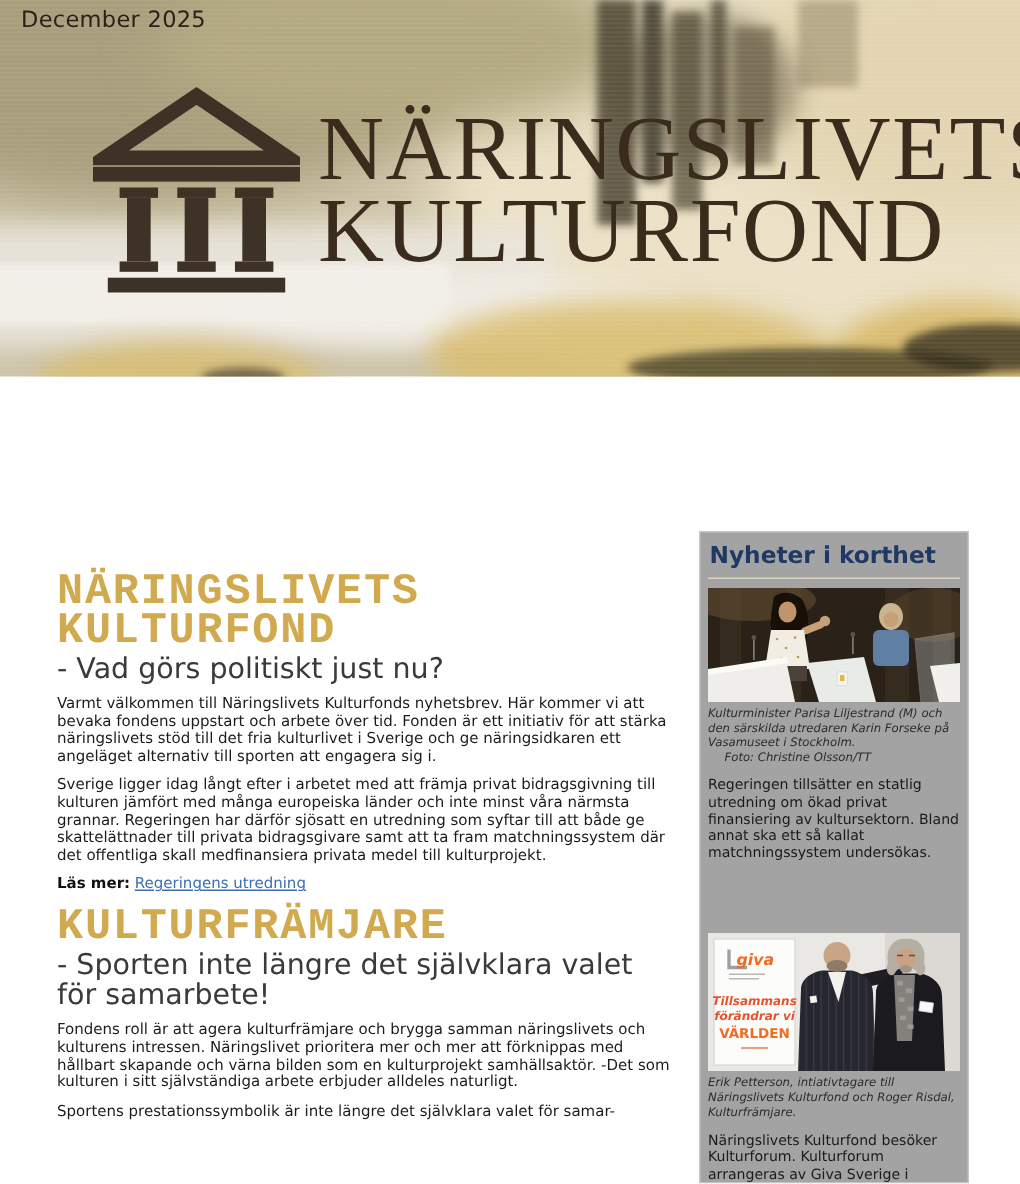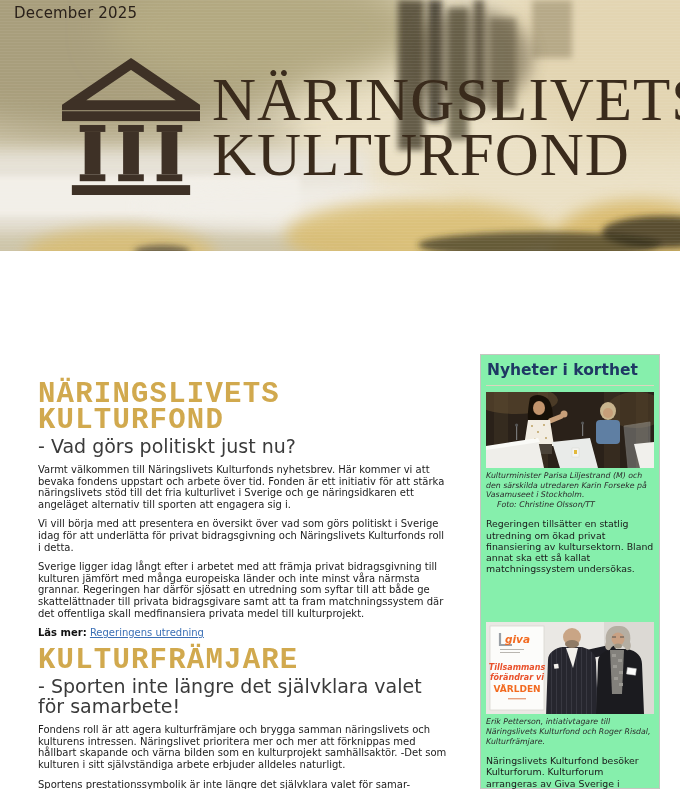--- a/index.html
+++ b/index.html
@@ -37,22 +37,22 @@
     font-weight:normal;
   }
   .body-p { margin:0 0 8px; font-size:10px; line-height:11.6px; color:#1c1c1c; }
   .readmore { margin:6px 0 10px; font-size:10px; }
   .readmore b { color:#111; }
   .readmore a { color:#3a6fb5; text-decoration:underline; cursor:pointer; }
   .sect2 { margin-top:0; }
 
   
   .sidebar {
-    position:absolute; left:480px; top:354px; width:180px; height:435px;
-    box-sizing:border-box; background:#86efac; border:1px solid #c6c5c0;
+    position:absolute; left:466px; top:354px; width:180px; height:435px;
+    box-sizing:border-box; background:#a3a3a3; border:1px solid #c6c5c0;
     padding:4px 5px;
   }
   .sb-title {
     margin:0 0 6px; padding:2px 1px 6px; font-size:15.5px; font-weight:bold;
     color:#1f3864; border-bottom:1px solid #dcd5be;
   }
   .photo { display:block; width:168px; border:0; }
   .photo2 { margin-top:48px; }
   .sb-caption { margin-top:3px; font-size:7.8px; line-height:9.6px; font-style:italic; color:#2c2c2c; }
   .sb-credit { font-size:7.8px; line-height:9.6px; font-style:italic; color:#2c2c2c;padding-left:11px; }
@@ -139,21 +139,20 @@
 
     <div class="newsletter-no">Nyhetsbrev Nr 1</div>
   </div>
 
   <div class="main-col">
 
     <h1 class="h-gold">NÄRINGSLIVETS KULTURFOND</h1>
     <div class="sub">- Vad görs politiskt just nu?</div>
 
     <p class="body-p">Varmt välkommen till Näringslivets Kulturfonds nyhetsbrev. Här kommer vi att bevaka fondens uppstart och arbete över tid. Fonden är ett initiativ för att stärka näringslivets stöd till det fria kulturlivet i Sverige och ge näringsidkaren ett angeläget alternativ till sporten att engagera sig i.</p>
-    <p class="body-p">Vi vill börja med att presentera en översikt över vad som görs politiskt i Sverige idag för att underlätta för privat bidragsgivning och Näringslivets Kulturfonds roll i detta.</p>
     <p class="body-p">Sverige ligger idag långt efter i arbetet med att främja privat bidragsgivning till kulturen jämfört med många europeiska länder och inte minst våra närmsta grannar. Regeringen har därför sjösatt en utredning som syftar till att både ge skattelättnader till privata bidragsgivare samt att ta fram matchningssystem där det offentliga skall medfinansiera privata medel till kulturprojekt.</p>
 
     <div class="readmore">
       <b>Läs mer:</b>
       <a href="#">Regeringens utredning</a>
     </div>
 
     <h1 class="h-gold sect2">KULTURFRÄMJARE</h1>
     <div class="sub">- Sporten inte längre det självklara valet för samarbete!</div>
 

